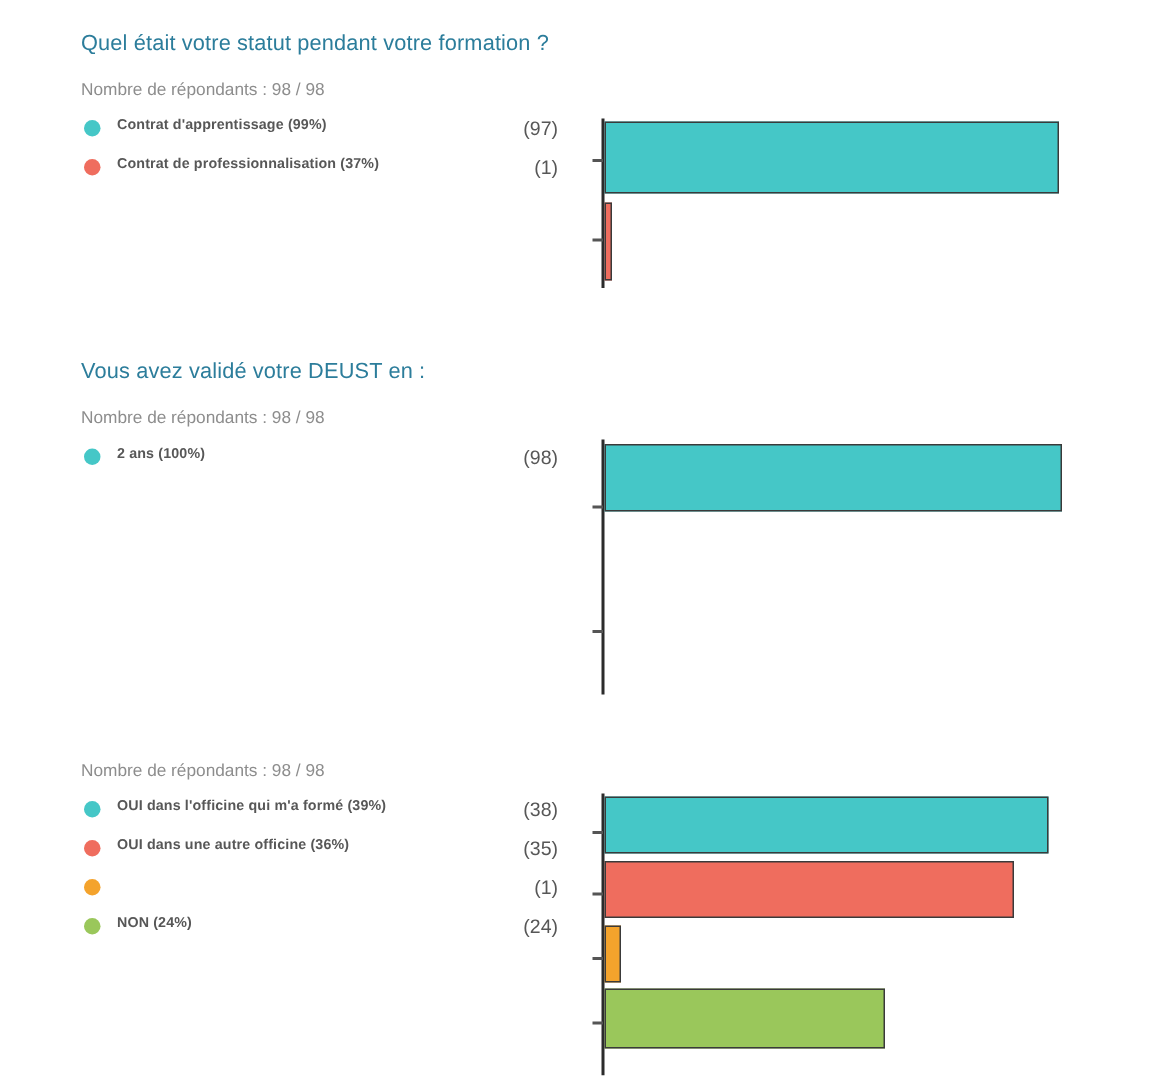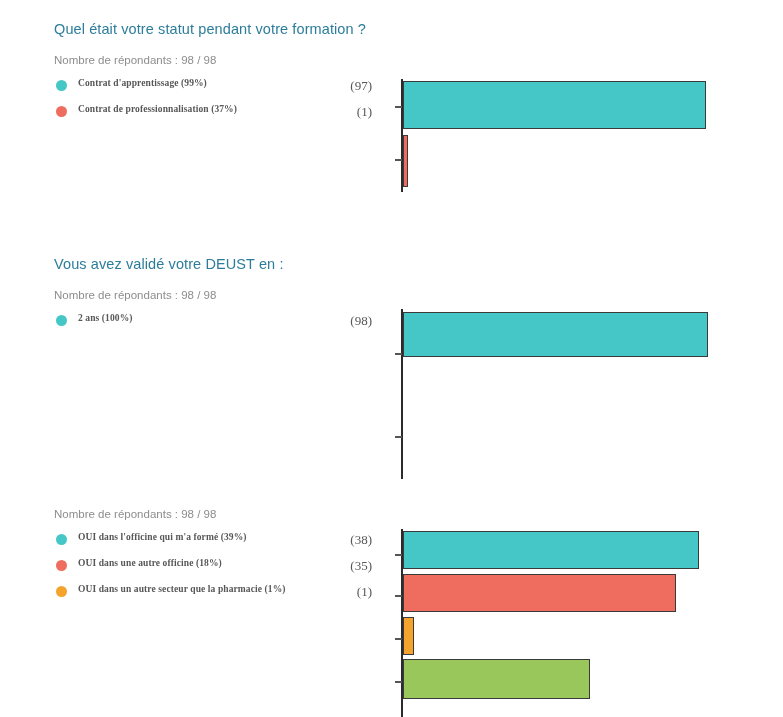--- a/index.html
+++ b/index.html
@@ -18,21 +18,21 @@
     position: relative;
     width: 783px;
     height: 717px;
   }
   .question-block {
     position: absolute;
     left: 0;
     width: 783px;
   }
   #q1 { top: 16px;   height: 235px; padding-left: 20px; }
-  #q2 { top: 251px; height: 235px; }
+  #q2 { top: 235px; height: 235px; }
   #q3 { top: 470px; height: 247px; }
 
   .q-title {
     position: absolute;
     left: 54px;
     top: 5px;
     font-size: 14.5px;
     color: #2c7d9b;
     font-weight: 400;
     letter-spacing: 0.1px;
@@ -52,21 +52,20 @@
   
   .legend {
     position: absolute;
     left: 54px;
     top: 60px;
     width: 320px;
   }
   .legend-row {
     position: relative;
     height: 26px;
-    font-family: Liberation Serif, serif;
   }
   .legend-dot {
     position: absolute;
     left: 2px;
     top: 4px;
     width: 11px;
     height: 11px;
     border-radius: 50%;
   }
   .legend-label {
@@ -173,27 +172,31 @@
     <div class="q-subtitle">Nombre de répondants : 98 / 98</div>
 
     <div class="legend">
       <div class="legend-row">
         <span class="legend-dot" style="background:#45c7c7"></span>
         <span class="legend-label">OUI dans l'officine qui m'a formé (39%)</span>
         <span class="legend-count">(38)</span>
       </div>
       <div class="legend-row">
         <span class="legend-dot" style="background:#ef6d5e"></span>
-        <span class="legend-label">OUI dans une autre officine (18%)</span>
+        <span class="legend-label">OUI dans une autre officine (36%)</span>
         <span class="legend-count">(35)</span>
       </div>
       <div class="legend-row">
         <span class="legend-dot" style="background:#f4a32c"></span>
-        <span class="legend-label">OUI dans un autre secteur que la pharmacie (1%)</span>
         <span class="legend-count">(1)</span>
+      </div>
+      <div class="legend-row">
+        <span class="legend-dot" style="background:#9ac75b"></span>
+        <span class="legend-label">NON (24%)</span>
+        <span class="legend-count">(24)</span>
       </div>
     </div>
 
     <div class="plot">
       <div class="axis-line" style="top:4px;height:188px"></div>
       <div class="tick" style="top:29px"></div>
       <div class="tick" style="top:70px"></div>
       <div class="tick" style="top:113px"></div>
       <div class="tick" style="top:156px"></div>
       <div class="bar" style="top:6px;height:38px;width:296px;background:#45c7c7"></div>

